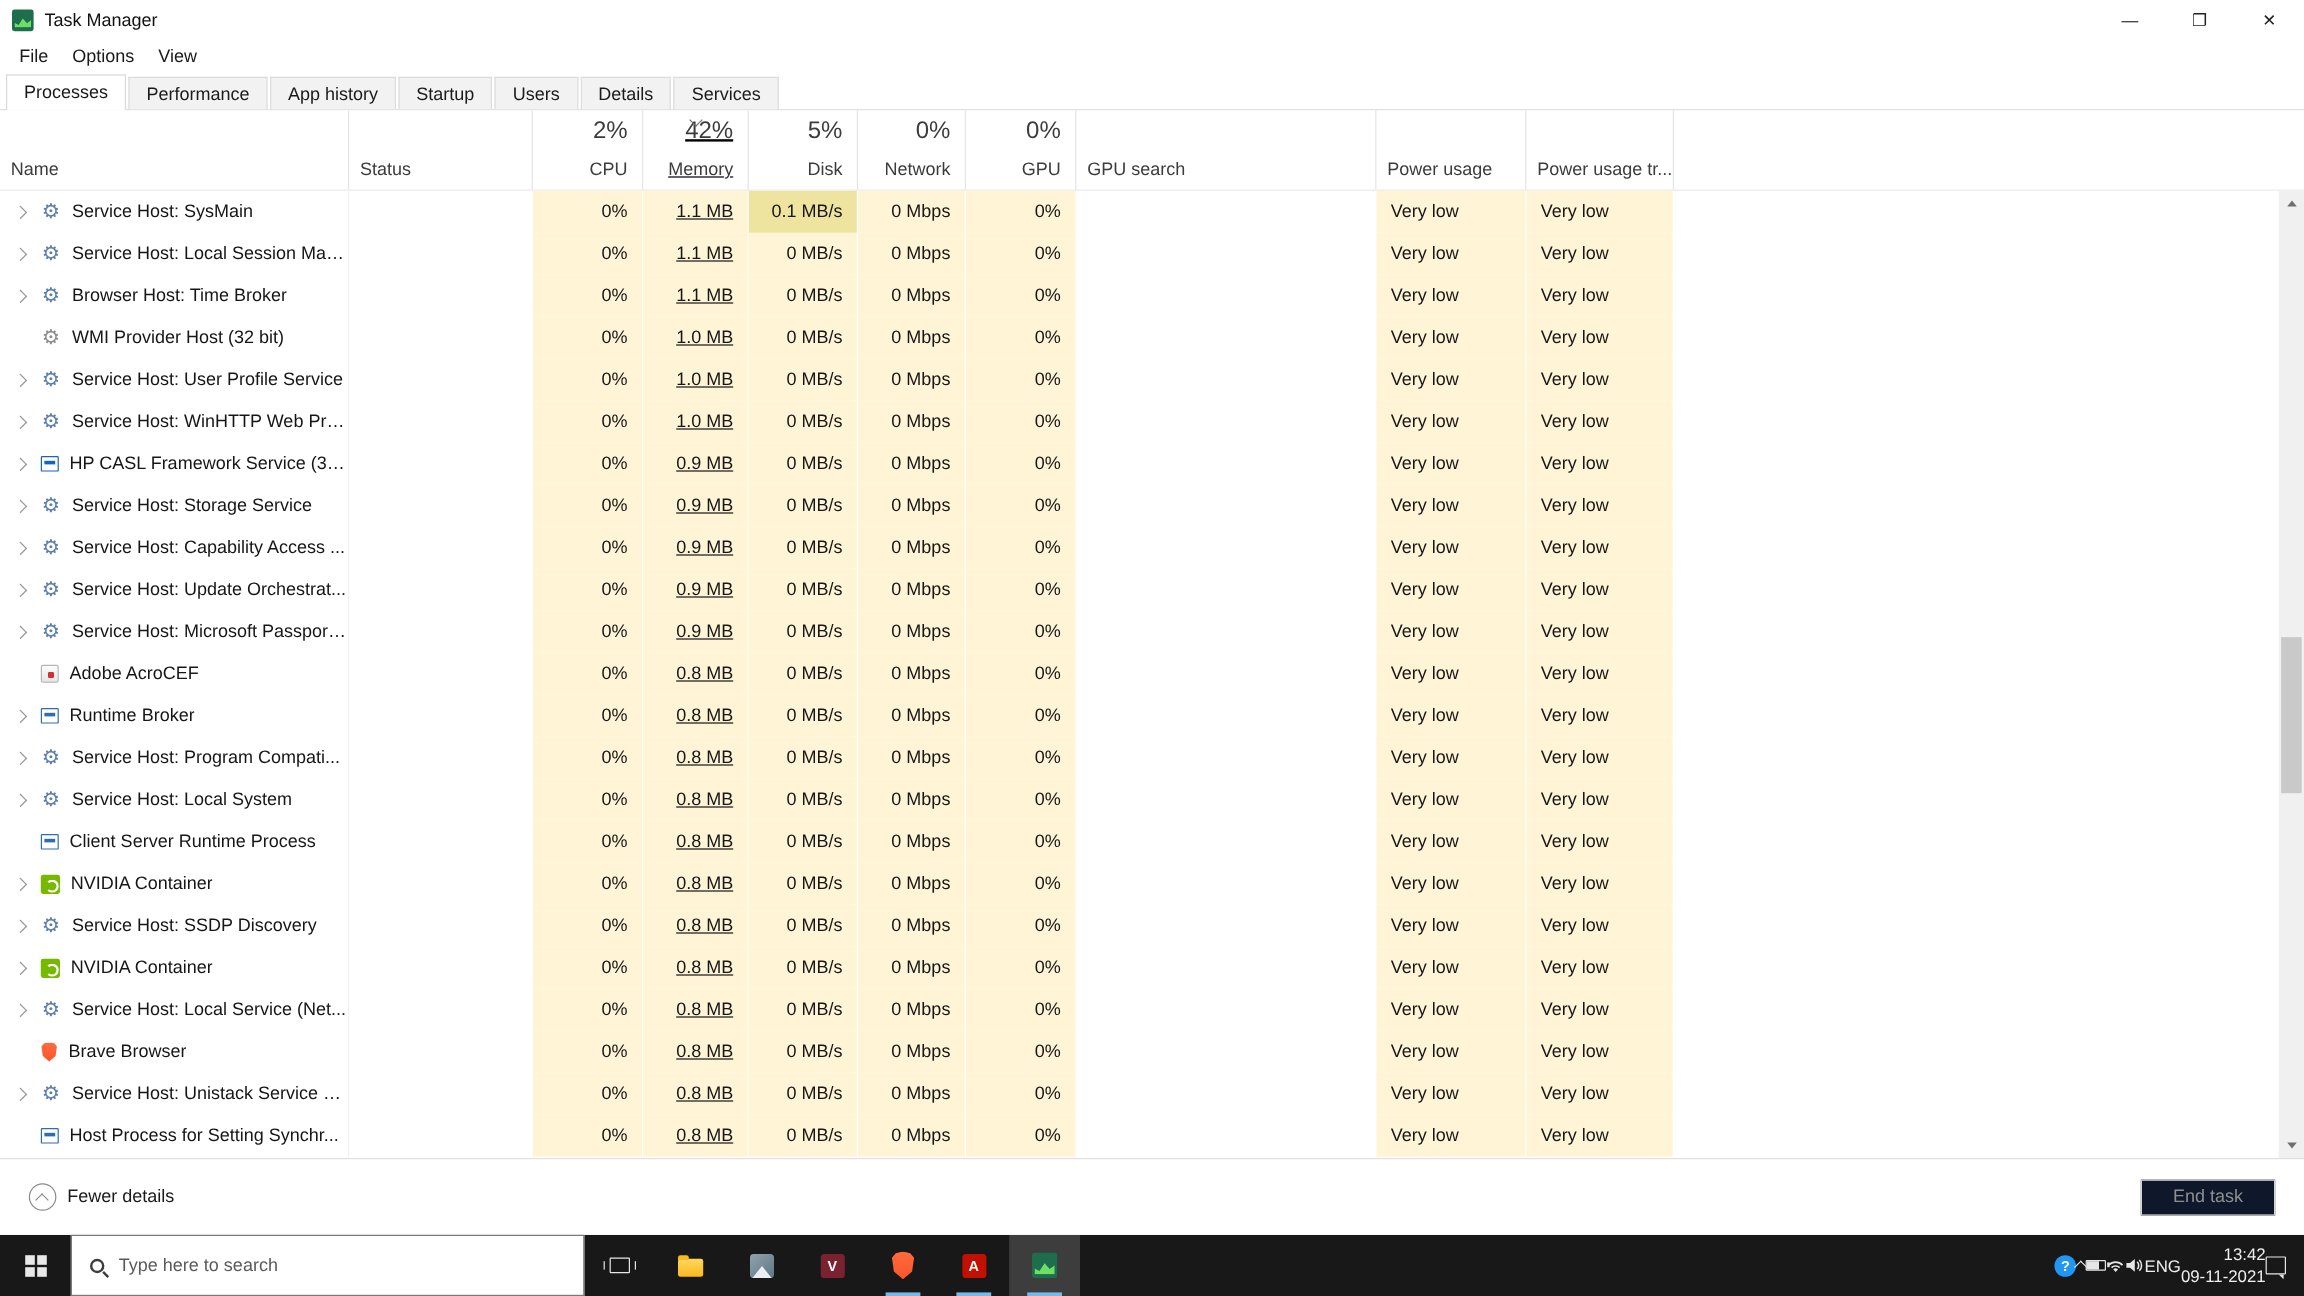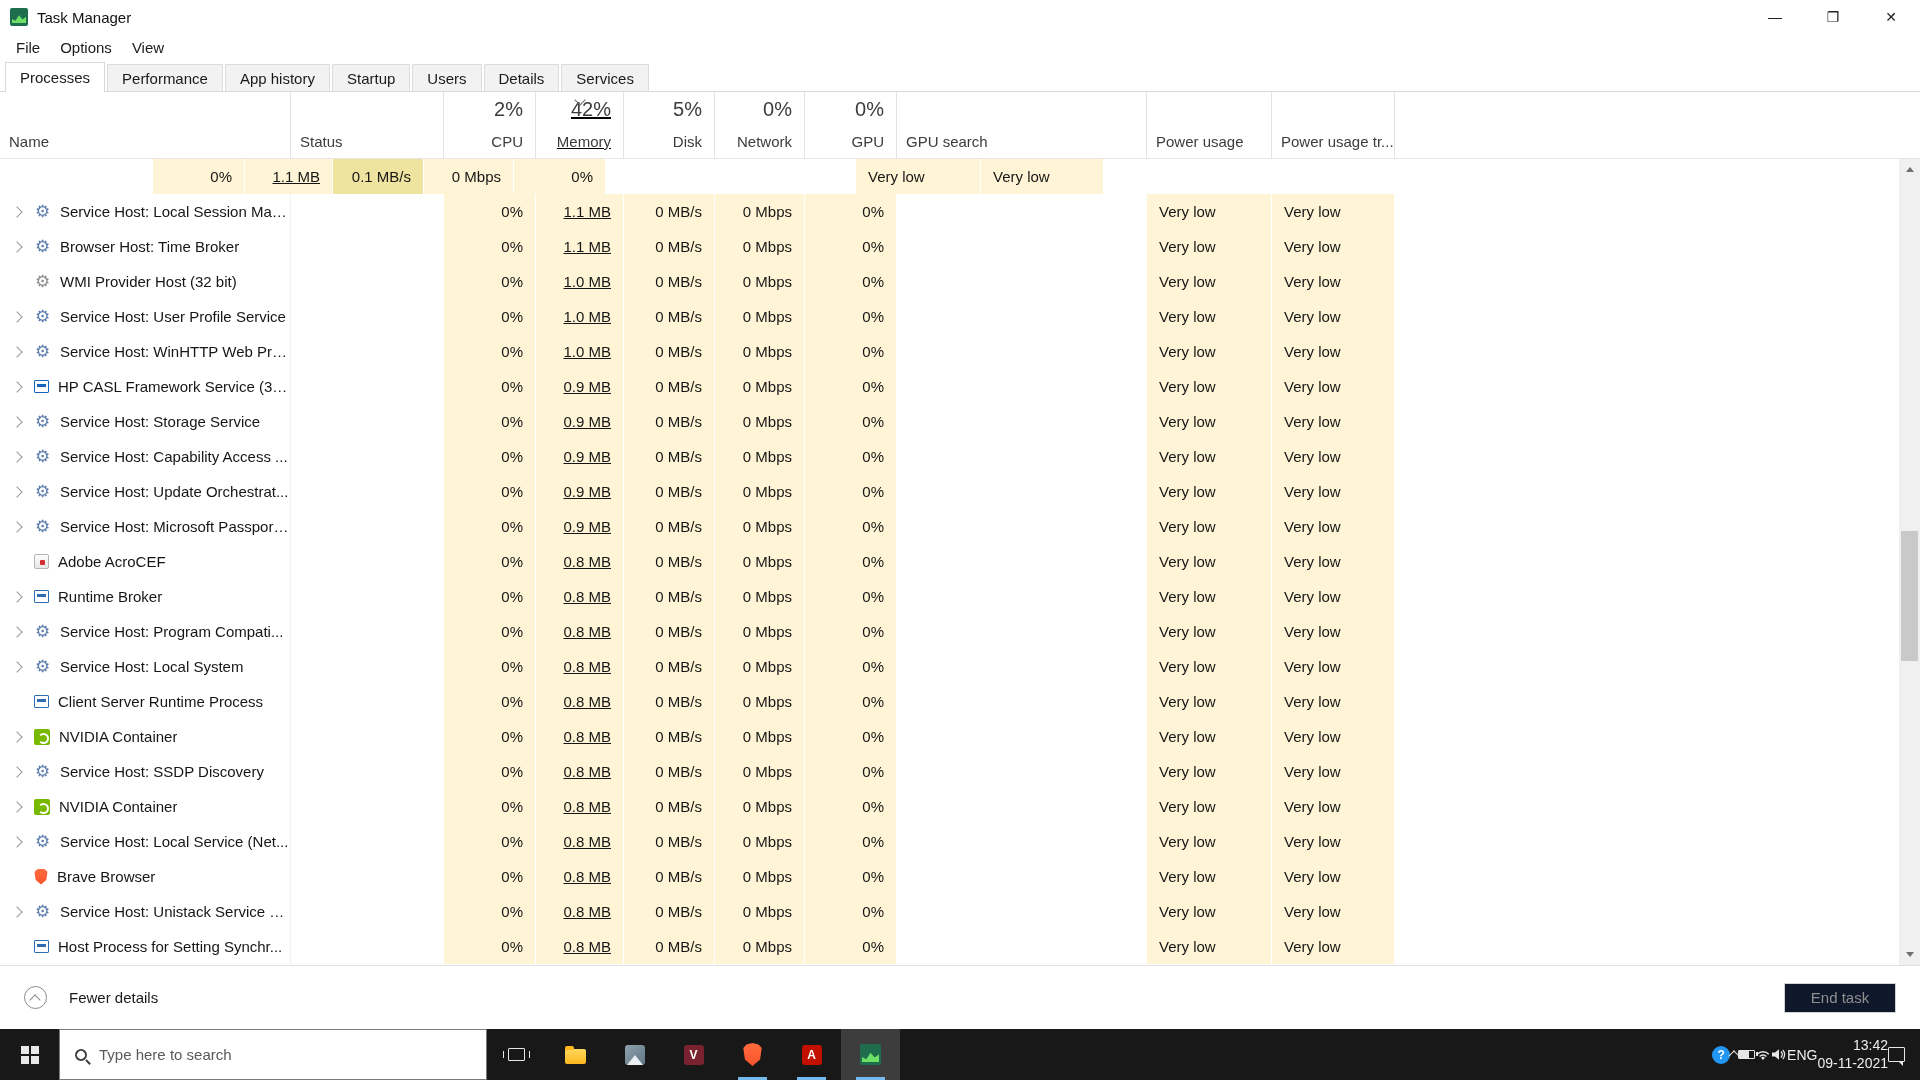--- a/index.html
+++ b/index.html
@@ -77,21 +77,21 @@
   .scrollbar{ position:absolute; top:0; right:0; bottom:0; width:21px; background:#f0f0f0;
       display:flex; flex-direction:column; align-items:center; }
   .sb-arrow{ width:21px; height:21px; display:flex; align-items:center; justify-content:center; flex:none; }
   .tri-up{ width:0; height:0; border-left:4px solid transparent; border-right:4px solid transparent; border-bottom:5px solid #6f6f6f; }
   .tri-down{ width:0; height:0; border-left:4px solid transparent; border-right:4px solid transparent; border-top:5px solid #6f6f6f; }
   .sb-track{ flex:1; position:relative; width:100%; }
   .sb-thumb{ position:absolute; left:2px; right:2px; top:351px; height:130px; background:#c9c9c9; }
 
   
   .footer{ height:64px; border-top:1px solid #e0e0e0; display:flex; align-items:center; padding:0 24px; background:#fff; }
-  .fd{ display:flex; align-items:center; gap:22px; }
+  .fd{ display:flex; align-items:center; gap:9px; }
   .fd-circle{ width:23px; height:23px; border:1.5px solid #8b8b8b; border-radius:50%; position:relative; flex:none; }
   .fd-circle::before{ content:""; position:absolute; left:6px; top:9px; width:7px; height:7px;
       border-left:1.6px solid #8b8b8b; border-top:1.6px solid #8b8b8b; transform:rotate(45deg); }
   .fd-label{ font-size:15px; color:#1a1a1a; }
   .footer-sp{ flex:1; }
   .end-task{ width:112px; height:30px; background:#0f172a; border:1px solid #d2d2d2; color:#8f8f8f;
       font-size:15px; display:flex; align-items:center; justify-content:center; }
 
   
   .taskbar{ height:51px; background:var(--taskbar-bg); display:flex; align-items:stretch; }
@@ -206,20 +206,25 @@
       </div>
     <div class="hcell textcol col-ptrend">
         <span class="hlabel">Power usage tr...</span>
       </div>
     <div class="hcell hfill"></div>
   </div>
 
   <div class="rows-wrap">
     <div class="rows">
         <div class="prow">
+          <div class="cell name-cell col-name">
+            <span class="chev"></span>
+            <span class="picon icon-gear"></span>
+            <span class="pname">Service Host: SysMain</span>
+          </div>
           <div class="cell col-status"></div>
           <div class="cell col-cpu heat right">0%</div>
           <div class="cell col-memory heat right">1.1 MB</div>
           <div class="cell col-disk heat right hot">0.1 MB/s</div>
           <div class="cell col-network heat right">0 Mbps</div>
           <div class="cell col-gpu heat right">0%</div>
           <div class="cell col-gpuengine pleft"></div>
           <div class="cell col-power heat pleft">Very low</div>
           <div class="cell col-ptrend heat pleft">Very low</div>
           <div class="cell fill"></div>

